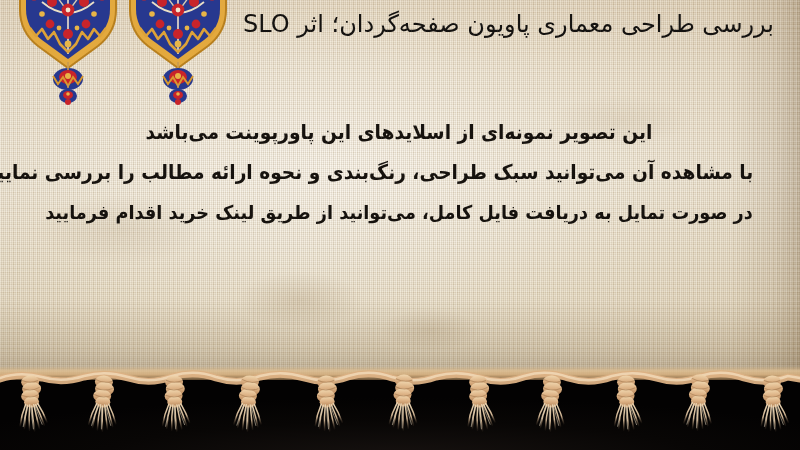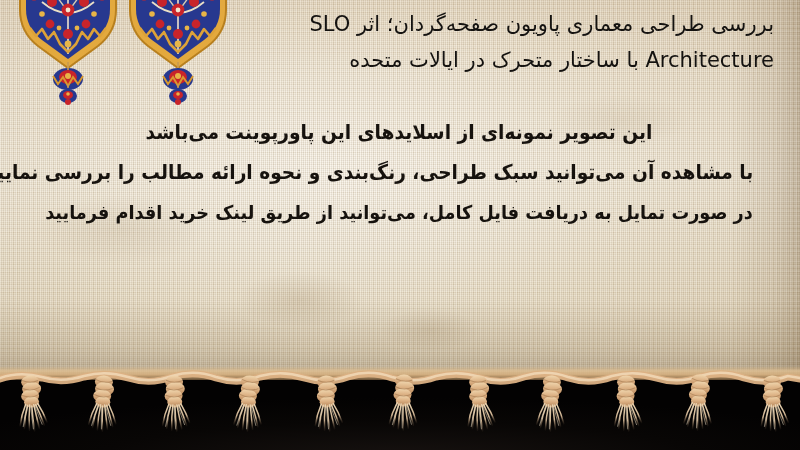--- a/index.html
+++ b/index.html
@@ -86,21 +86,21 @@
     height: 382px;
   }
   .title {
     position: absolute;
     top: 6px;
     right: 26px;
     width: 560px;
     text-align: right;
     direction: rtl;
     font-family: "DejaVu Sans", "Liberation Sans", sans-serif;
-    font-size: 21px;
+    font-size: 24px;
     line-height: 36px;
     color: #141210;
     letter-spacing: 0px;
   }
   .title .ln { display: block; white-space: nowrap; }
 
   .body-block {
     position: absolute;
     top: 112px;
     right: 20px;
@@ -258,21 +258,20 @@
         <ellipse cx="0" cy="3" rx="5" ry="4" fill="#c8242a"></ellipse>
         <circle cx="0" cy="2" r="1.8" fill="#e8b547"></circle>
       </g>
       <circle cx="56" cy="136" r="3" fill="#c8242a"></circle>
     </svg>
   </div>
 
   <div class="text-layer">
     <div class="title">
       <span class="ln">بررسی طراحی معماری پاویون صفحه‌گردان؛ اثر SLO</span>
-      <span class="ln">Architecture با ساختار متحرک در ایالات متحده</span>
     </div>
 
     <div class="body-block">
       <span class="ln l1">این تصویر نمونه‌ای از اسلایدهای این پاورپوینت می‌باشد</span>
       <span class="ln l2">با مشاهده آن می‌توانید سبک طراحی، رنگ‌بندی و نحوه ارائه مطالب را بررسی نمایید</span>
       <span class="ln l3">در صورت تمایل به دریافت فایل کامل، می‌توانید از طریق لینک خرید اقدام فرمایید</span>
     </div>
   </div>
 
   <div class="bottom-shade"></div>

